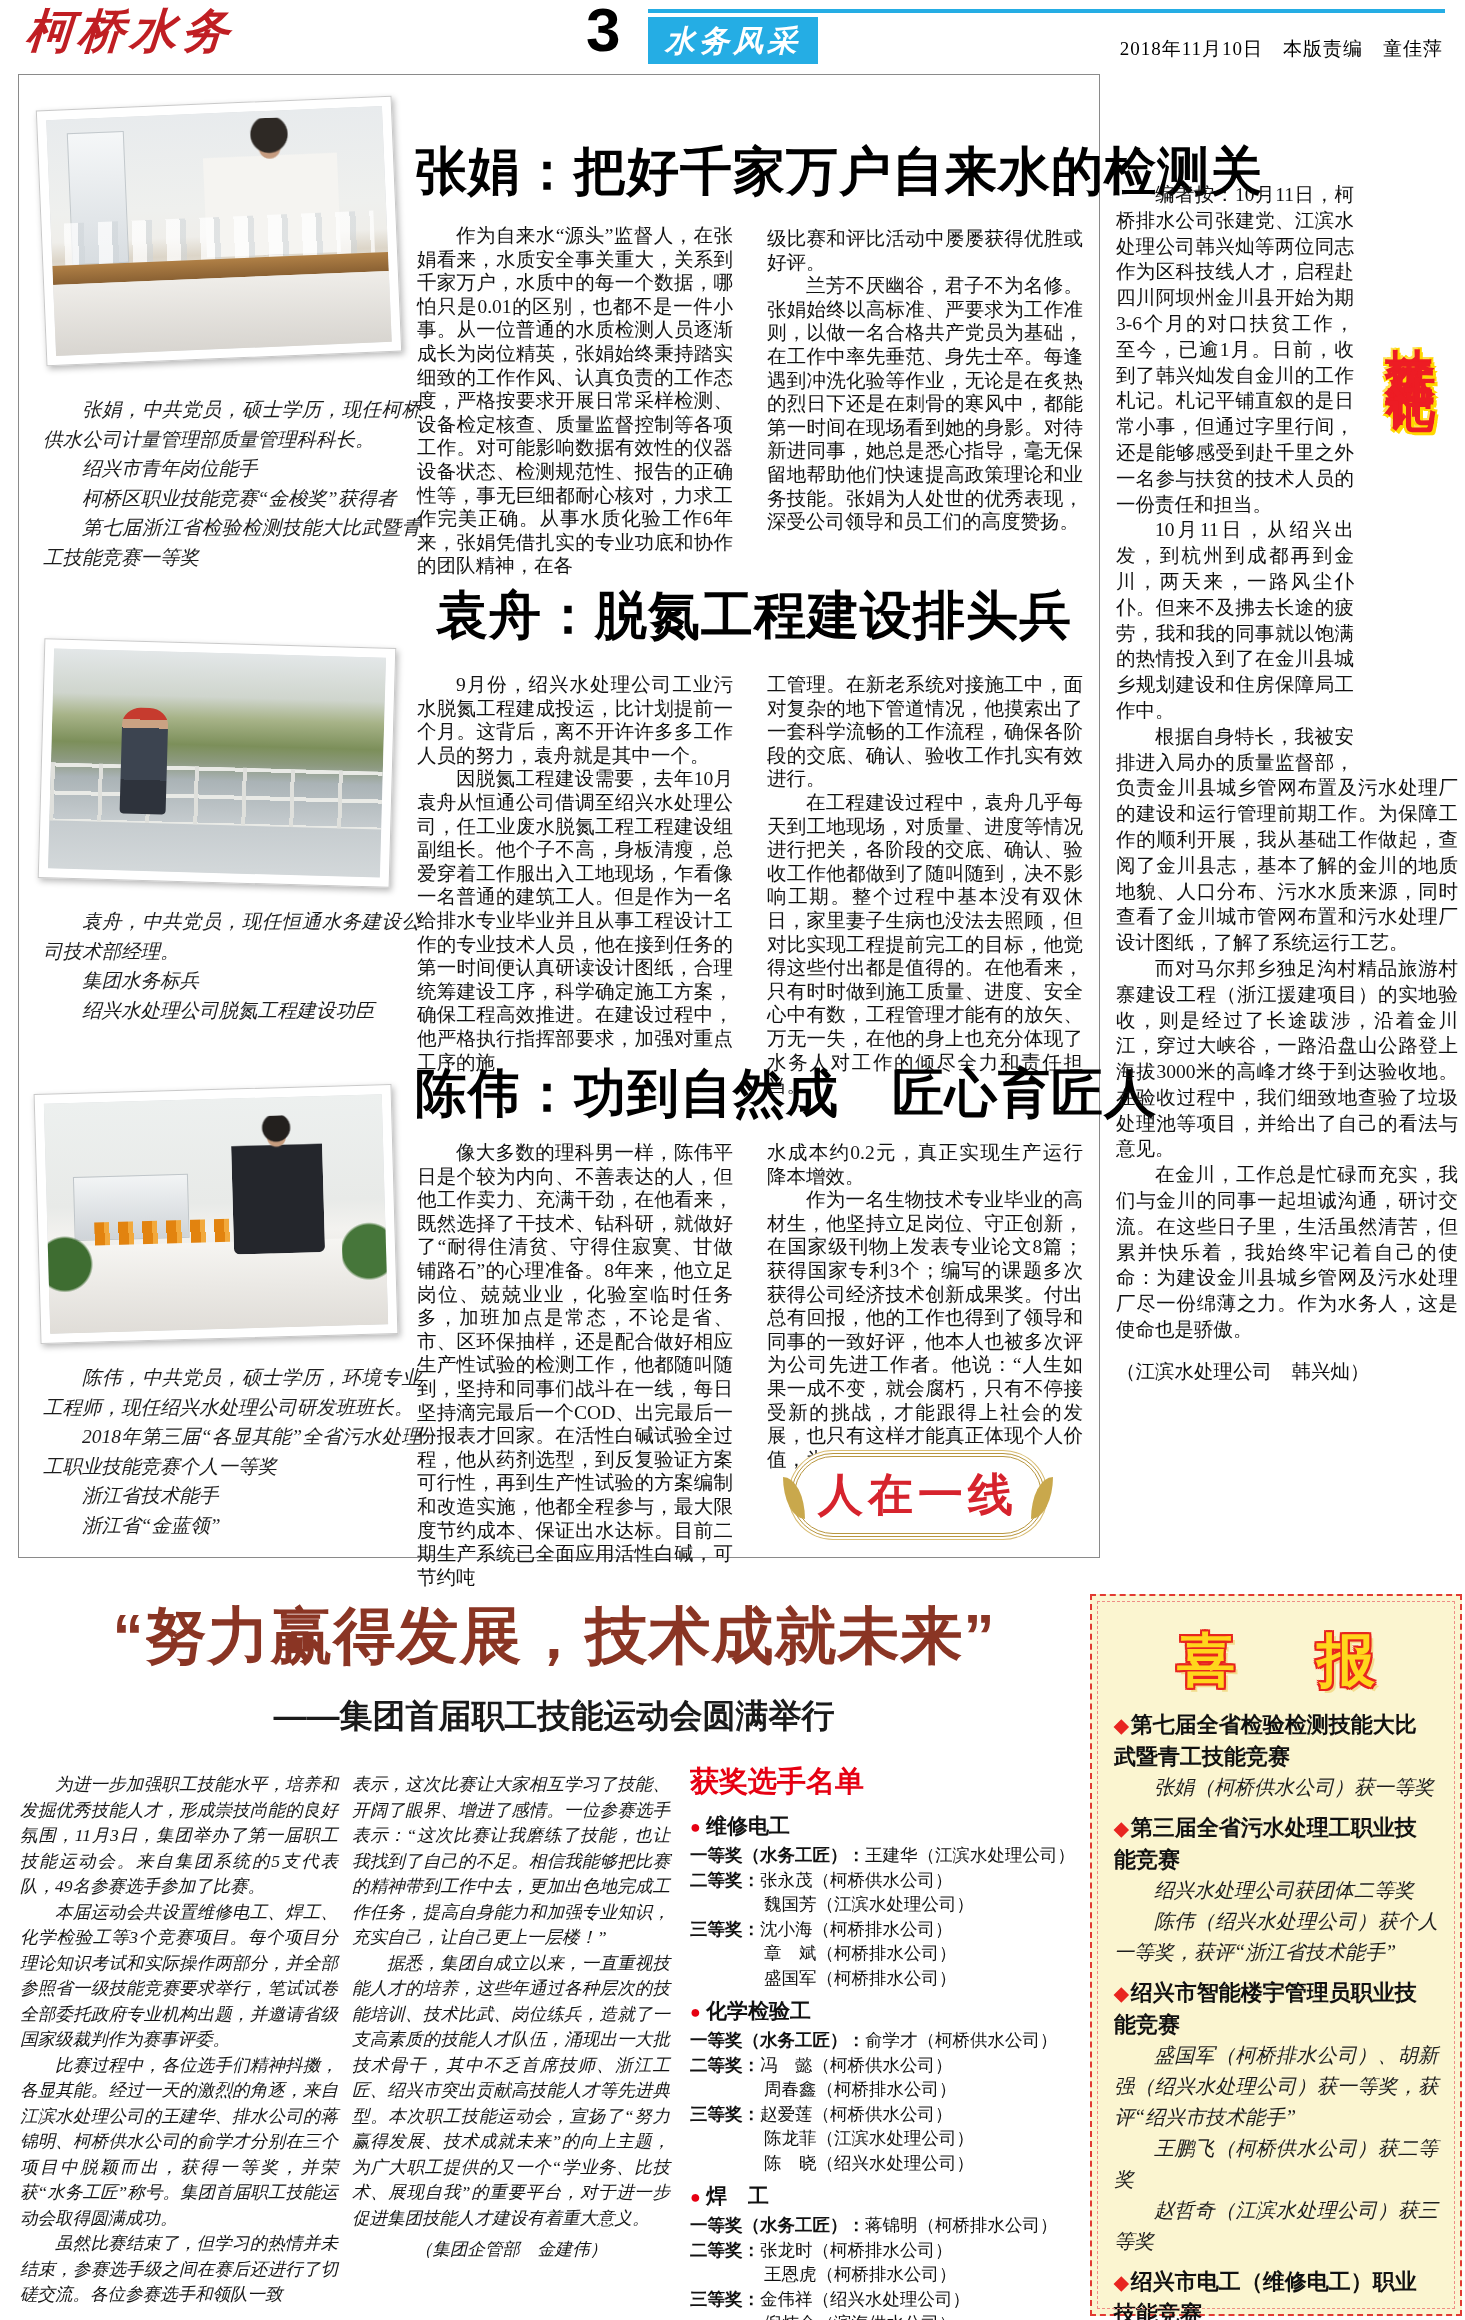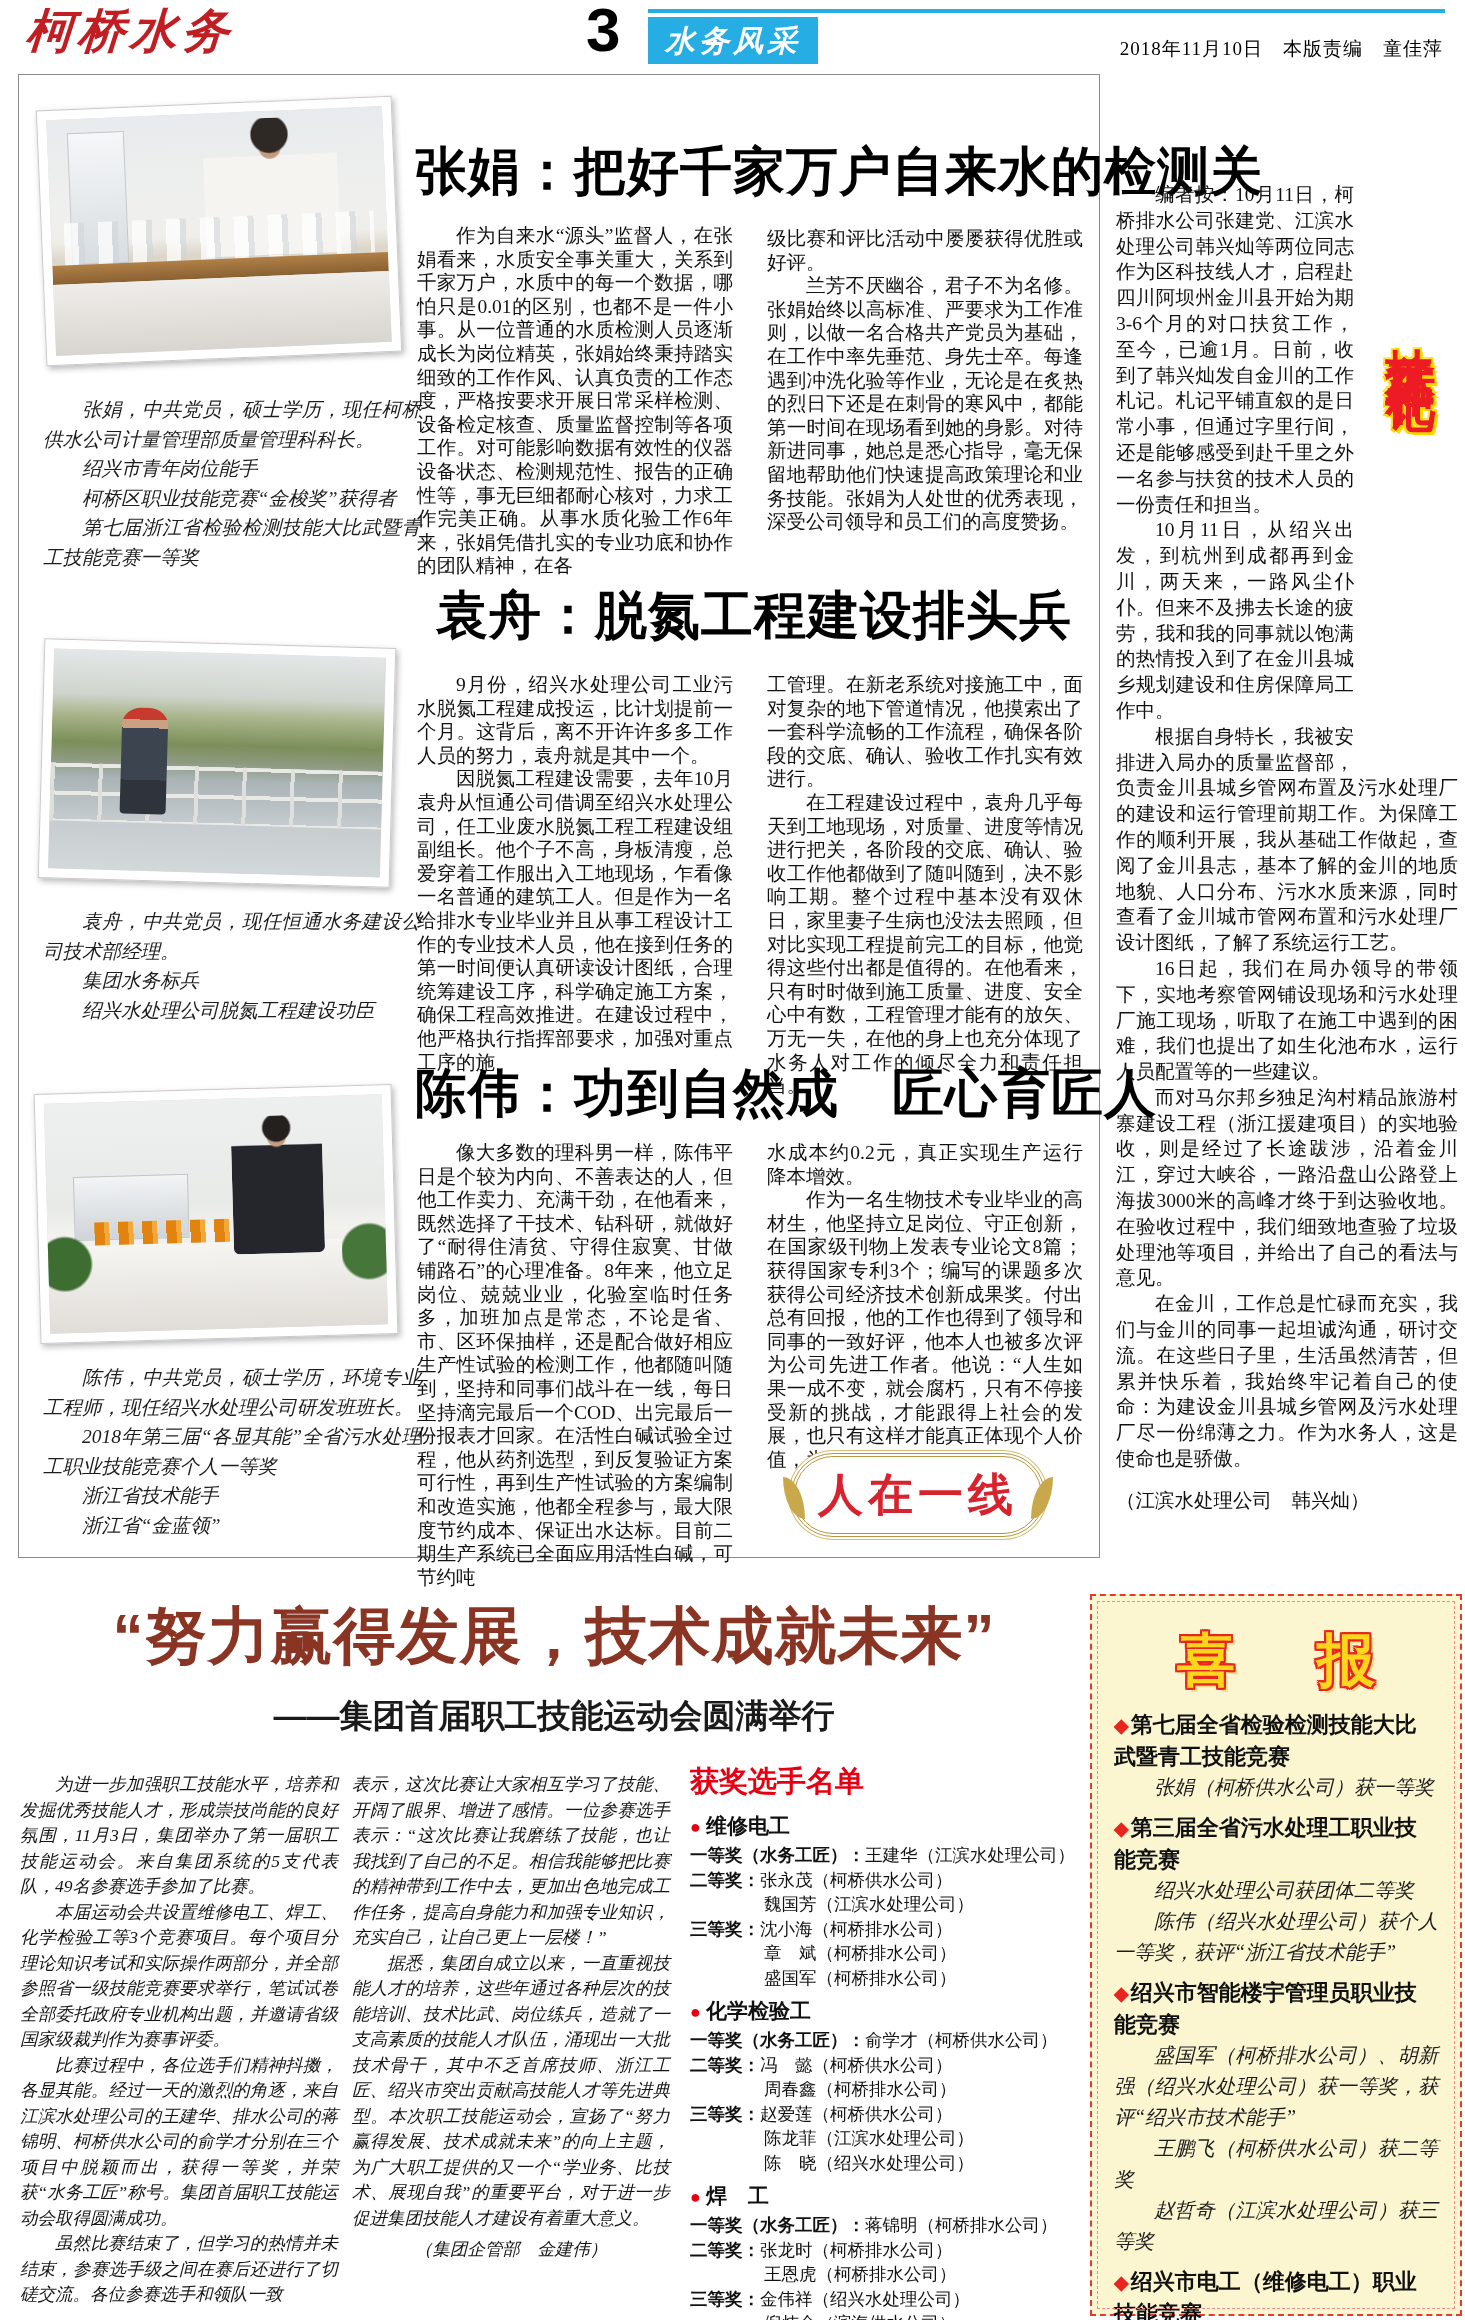--- a/index.html
+++ b/index.html
@@ -242,21 +242,20 @@
   </div>
 
   <div class="abs sidebar">
     <div class="sb-body">
       <div class="sb-float">
         <div class="sb-title">扶贫工作札记</div>
       </div>
       <p><b class="sb-note-label">编者按：</b><span>10月11日，柯桥排水公司张建党、江滨水处理公司韩兴灿等两位同志作为区科技线人才，启程赴四川阿坝州金川县开始为期3-6个月的对口扶贫工作，至今，已逾1月。日前，收到了韩兴灿发自金川的工作札记。札记平铺直叙的是日常小事，但通过字里行间，还是能够感受到赴千里之外一名参与扶贫的技术人员的一份责任和担当。</span></p>
       <p>10月11日，从绍兴出发，到杭州到成都再到金川，两天来，一路风尘仆仆。但来不及拂去长途的疲劳，我和我的同事就以饱满的热情投入到了在金川县城乡规划建设和住房保障局工作中。</p>
       <p>根据自身特长，我被安排进入局办的质量监督部，负责金川县城乡管网布置及污水处理厂的建设和运行管理前期工作。为保障工作的顺利开展，我从基础工作做起，查阅了金川县志，基本了解的金川的地质地貌、人口分布、污水水质来源，同时查看了金川城市管网布置和污水处理厂设计图纸，了解了系统运行工艺。</p>
-      <p>16日起，我们在局办领导的带领下，实地考察管网铺设现场和污水处理厂施工现场，听取了在施工中遇到的困难，我们也提出了如生化池布水，运行人员配置等的一些建议。</p>
       <p>而对马尔邦乡独足沟村精品旅游村寨建设工程（浙江援建项目）的实地验收，则是经过了长途跋涉，沿着金川江，穿过大峡谷，一路沿盘山公路登上海拔3000米的高峰才终于到达验收地。在验收过程中，我们细致地查验了垃圾处理池等项目，并给出了自己的看法与意见。</p>
       <p>在金川，工作总是忙碌而充实，我们与金川的同事一起坦诚沟通，研讨交流。在这些日子里，生活虽然清苦，但累并快乐着，我始终牢记着自己的使命：为建设金川县城乡管网及污水处理厂尽一份绵薄之力。作为水务人，这是使命也是骄傲。</p>
       <p class="sb-byline">（江滨水处理公司　韩兴灿）</p>
     </div>
   </div>
 
   <div class="abs headline">“努力赢得发展，技术成就未来”</div>
   <div class="abs subtitle">——集团首届职工技能运动会圆满举行</div>
 
   <div class="bcol bc1">

